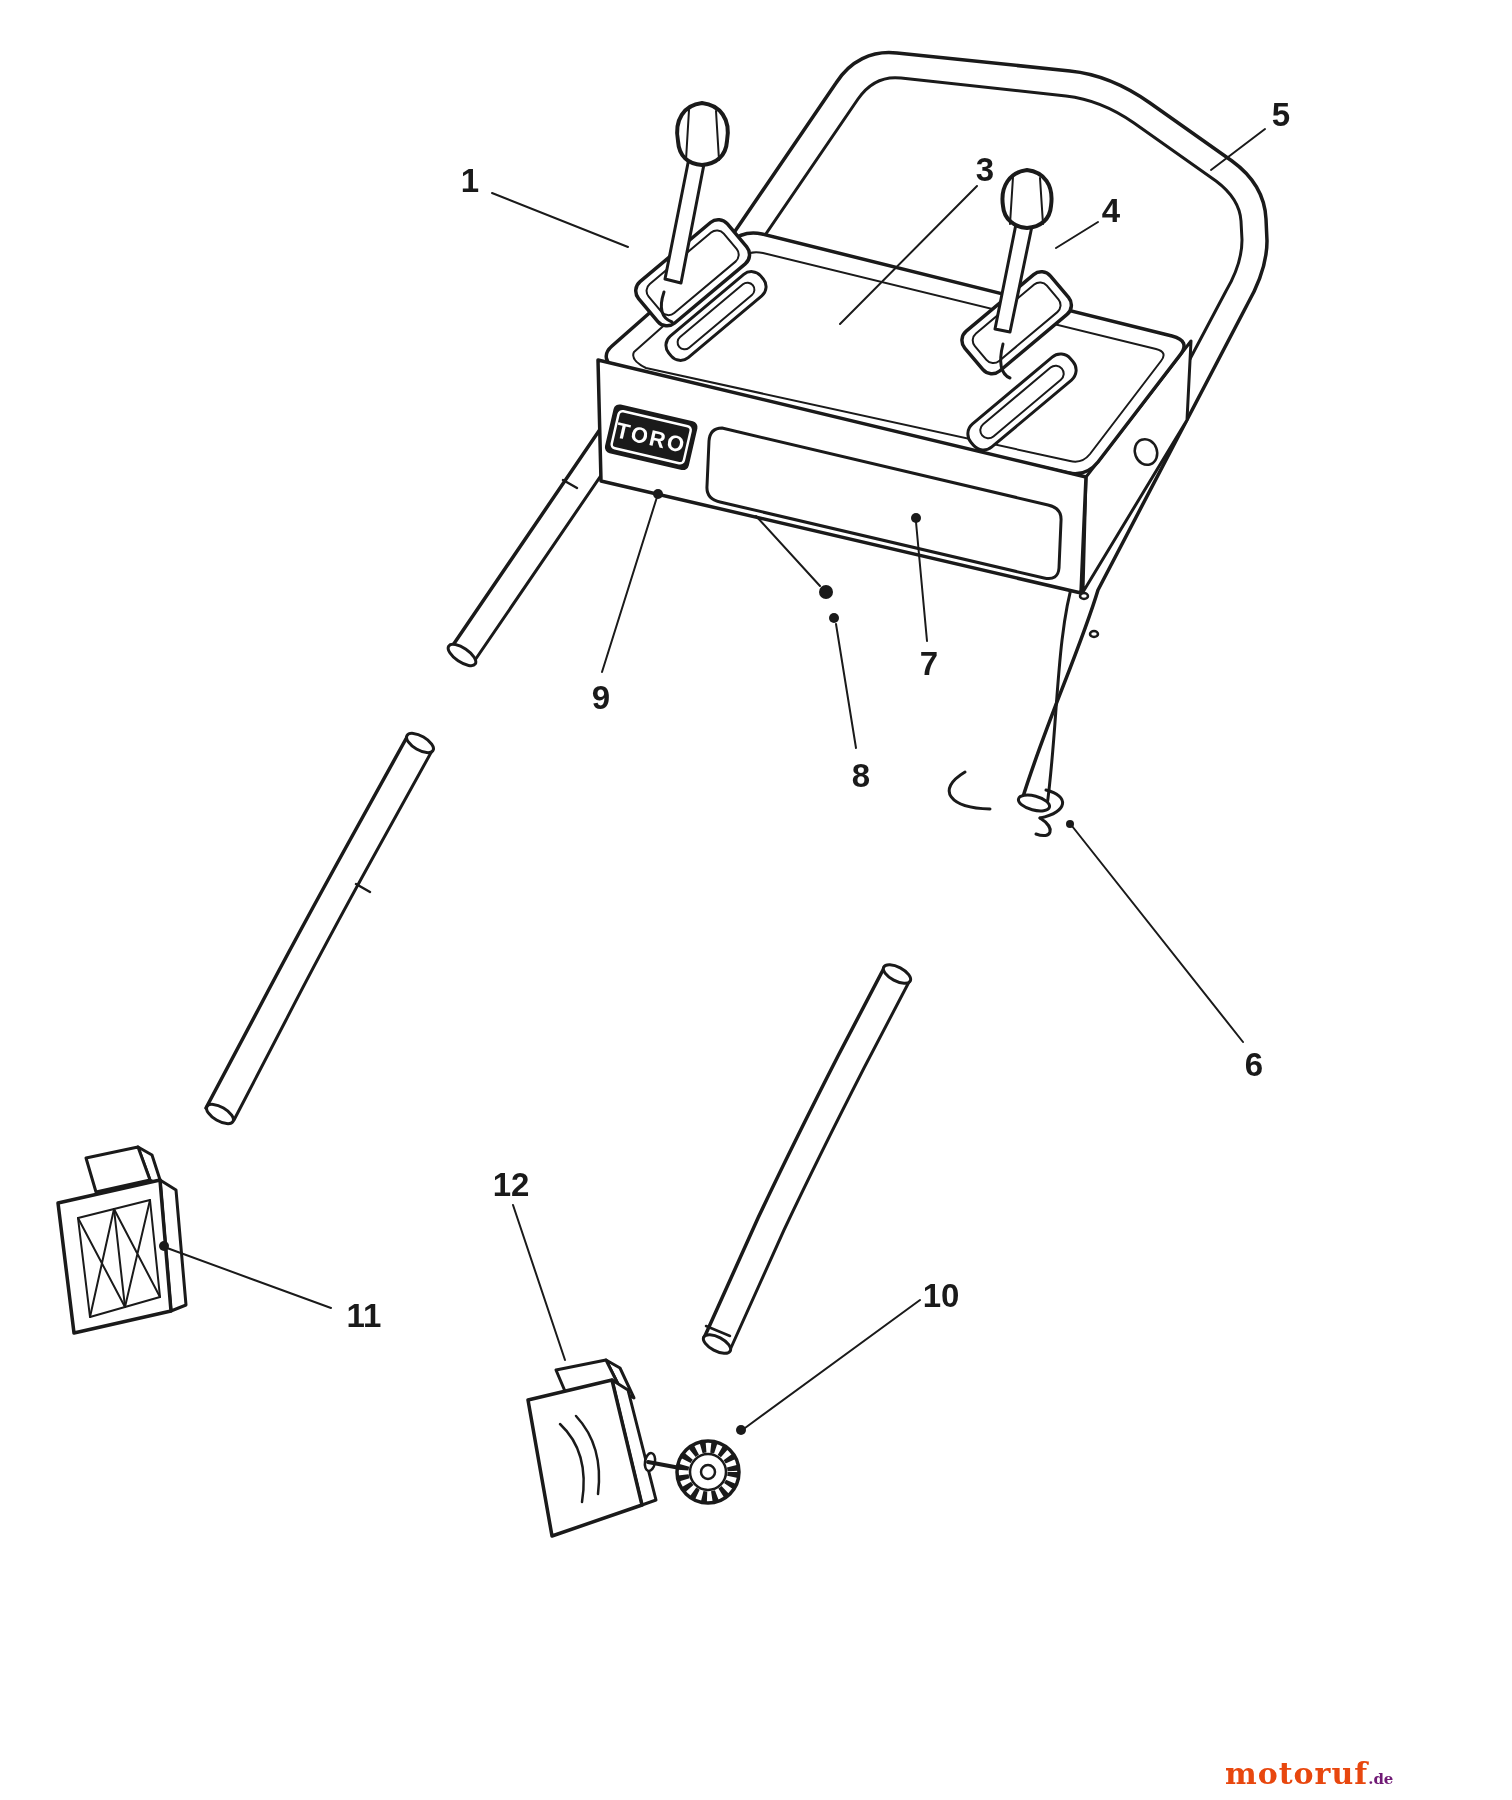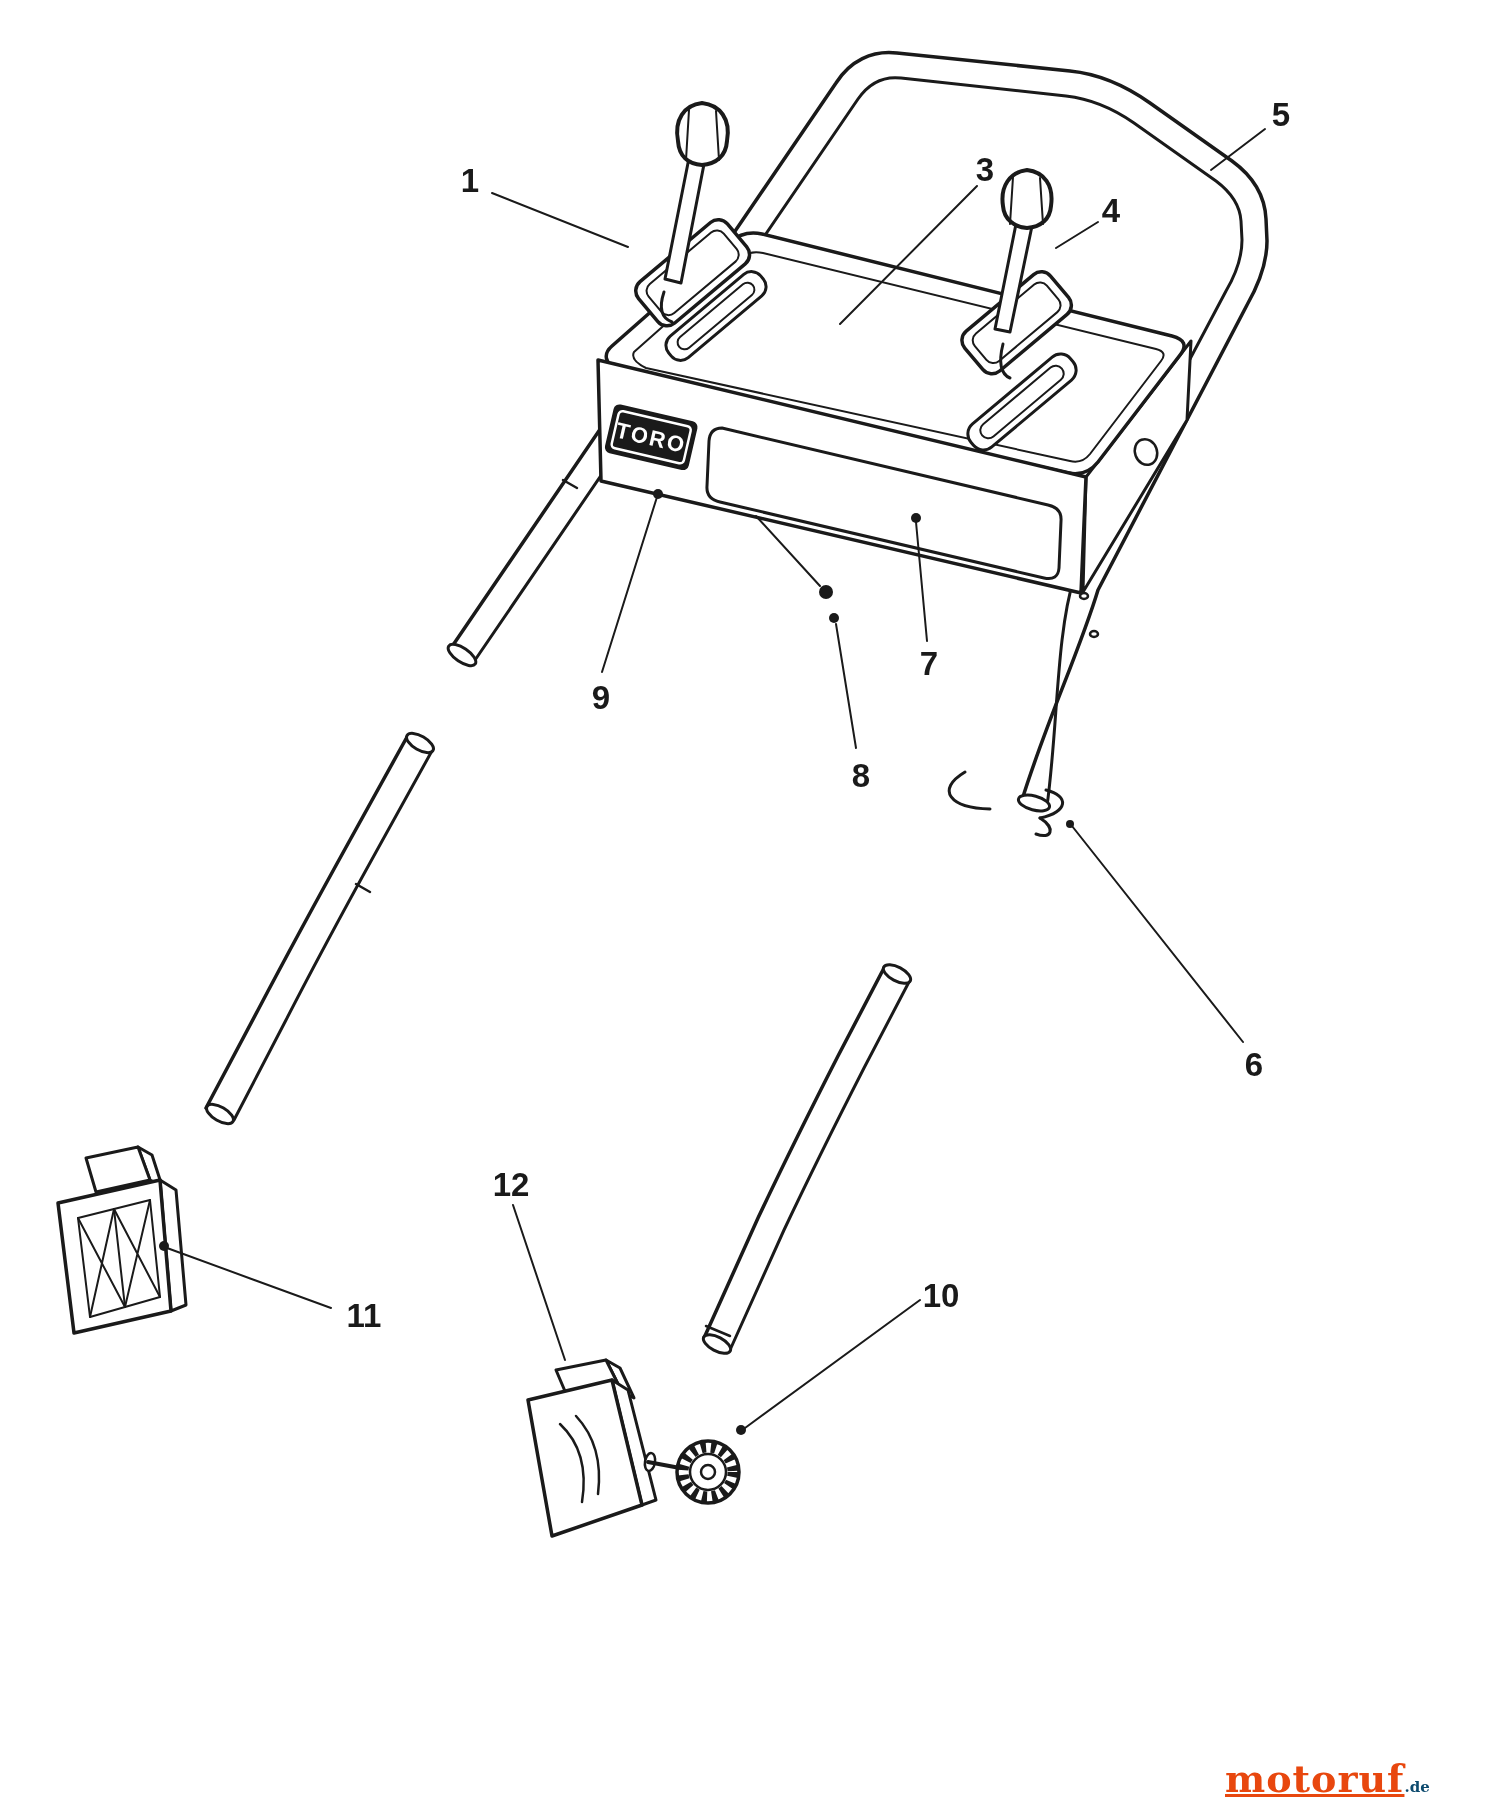--- a/index.html
+++ b/index.html
@@ -23,27 +23,26 @@
     font-family:"Liberation Sans", sans-serif;
     font-weight:bold; font-size:22px; letter-spacing:2px;
     fill:#ffffff; text-anchor:middle;
   }
   .watermark {
     position:absolute; left:1225px; top:1756px;
     white-space:nowrap;
   }
   .wm-main {
     font-family:"DejaVu Serif", serif;
-    font-weight:bold; font-size:38px; color:var(--wm);
+    font-weight:bold; font-size:30px; color:var(--wm);
     letter-spacing:1px;
-    text-decoration:underline;
   }
   .wm-tld {
     font-family:"DejaVu Serif", serif;
-    font-weight:bold; font-size:15px; color:#0c4a6e;
+    font-weight:bold; font-size:15px; color:#701a75;
   }
 </style>
 </head>
 <body style="background: rgb(255, 255, 255);">
 
 <svg width="1512" height="1800" viewBox="0 0 1512 1800">
 
   <g>
     <path class="ln" stroke-width="3.5" d="M 451 648 L 836 83 C 850 61 872 50 897 53 L 1070 71 C 1100 74 1126 86 1150 103 L 1232 161 C 1254 177 1265 197 1266 219 L 1267 241 C 1267 262 1259 284 1247 305 L 1098 590 C 1080 650 1045 725 1022 800"></path>
     <path class="ln" stroke-width="3" d="M 473 663 L 858 99 C 869 83 884 76 901 78 L 1066 96 C 1092 99 1114 109 1134 123 L 1216 181 C 1232 193 1240 206 1241 221 L 1242 240 C 1242 256 1236 274 1226 291 L 1074 578 C 1056 636 1058 726 1047 806"></path>

